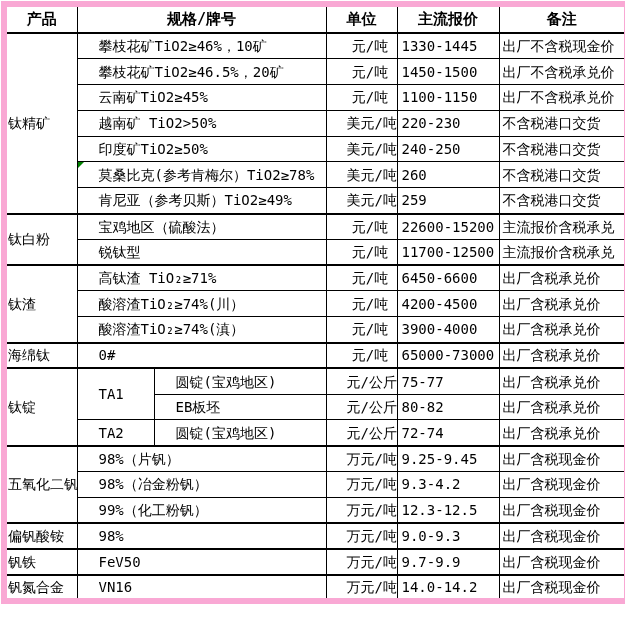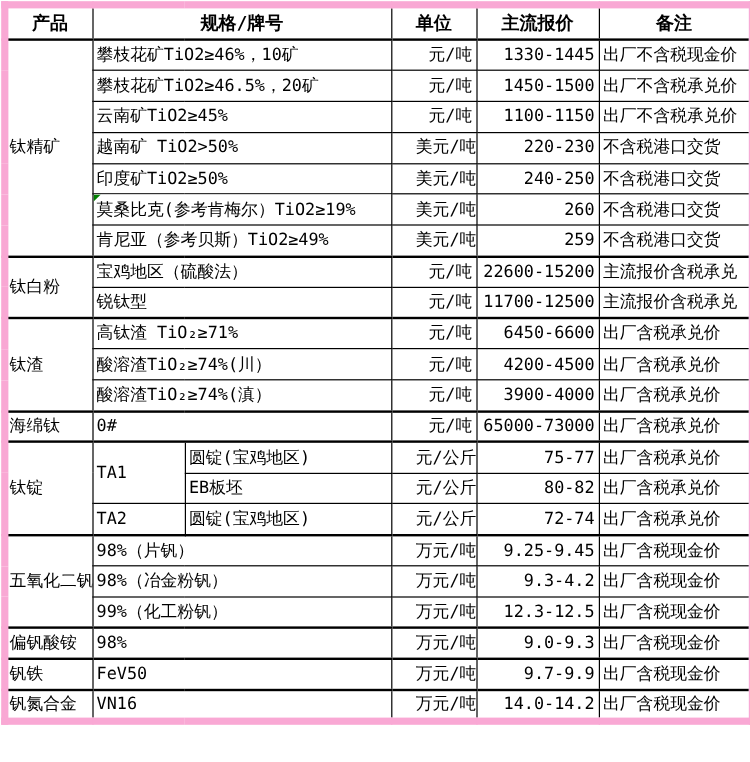--- a/index.html
+++ b/index.html
@@ -25,23 +25,23 @@
   }
   th {
     font-size:15px;
     font-weight:bold;
     text-align:center;
     height:29px;
     border-bottom:2px solid #000;
     padding:0 2px;
   }
   td.product { padding:0 1px; }
-  td.spec, td.brand { text-align:left; padding-left:3px; }
-  td.unit  { text-align:right; padding-left:20px; }
-  td.price { text-align:right; padding-left:4px; }
+  td.spec, td.brand { text-align:left; padding-left:21px; }
+  td.unit  { text-align:center; padding-left:20px; }
+  td.price { text-align:left; padding-left:4px; }
   td.note  { text-align:left; padding-left:3px; }
   tr.sec > td { border-top:2px solid #000; }
   td.rel { position:relative; }
   .tri {
     position:absolute;
     top:0; left:0;
     width:0; height:0;
     border-top:6px solid #008000;
     border-right:6px solid transparent;
   }
@@ -95,21 +95,21 @@
   </tr>
   <tr>
     <td class="spec" colspan="2">印度矿TiO2≥50%</td>
     <td class="unit">美元/吨</td>
     <td class="price">240-250</td>
     <td class="note">不含税港口交货</td>
   </tr>
   <tr>
     <td class="spec rel" colspan="2">
       <span class="tri"></span>
-      <span>莫桑比克(参考肯梅尔）TiO2≥19%</span>
+      <span>莫桑比克(参考肯梅尔）TiO2≥78%</span>
     </td>
     <td class="unit">美元/吨</td>
     <td class="price">260</td>
     <td class="note">不含税港口交货</td>
   </tr>
   <tr>
     <td class="spec" colspan="2">肯尼亚（参考贝斯）TiO2≥49%</td>
     <td class="unit">美元/吨</td>
     <td class="price">259</td>
     <td class="note">不含税港口交货</td>

